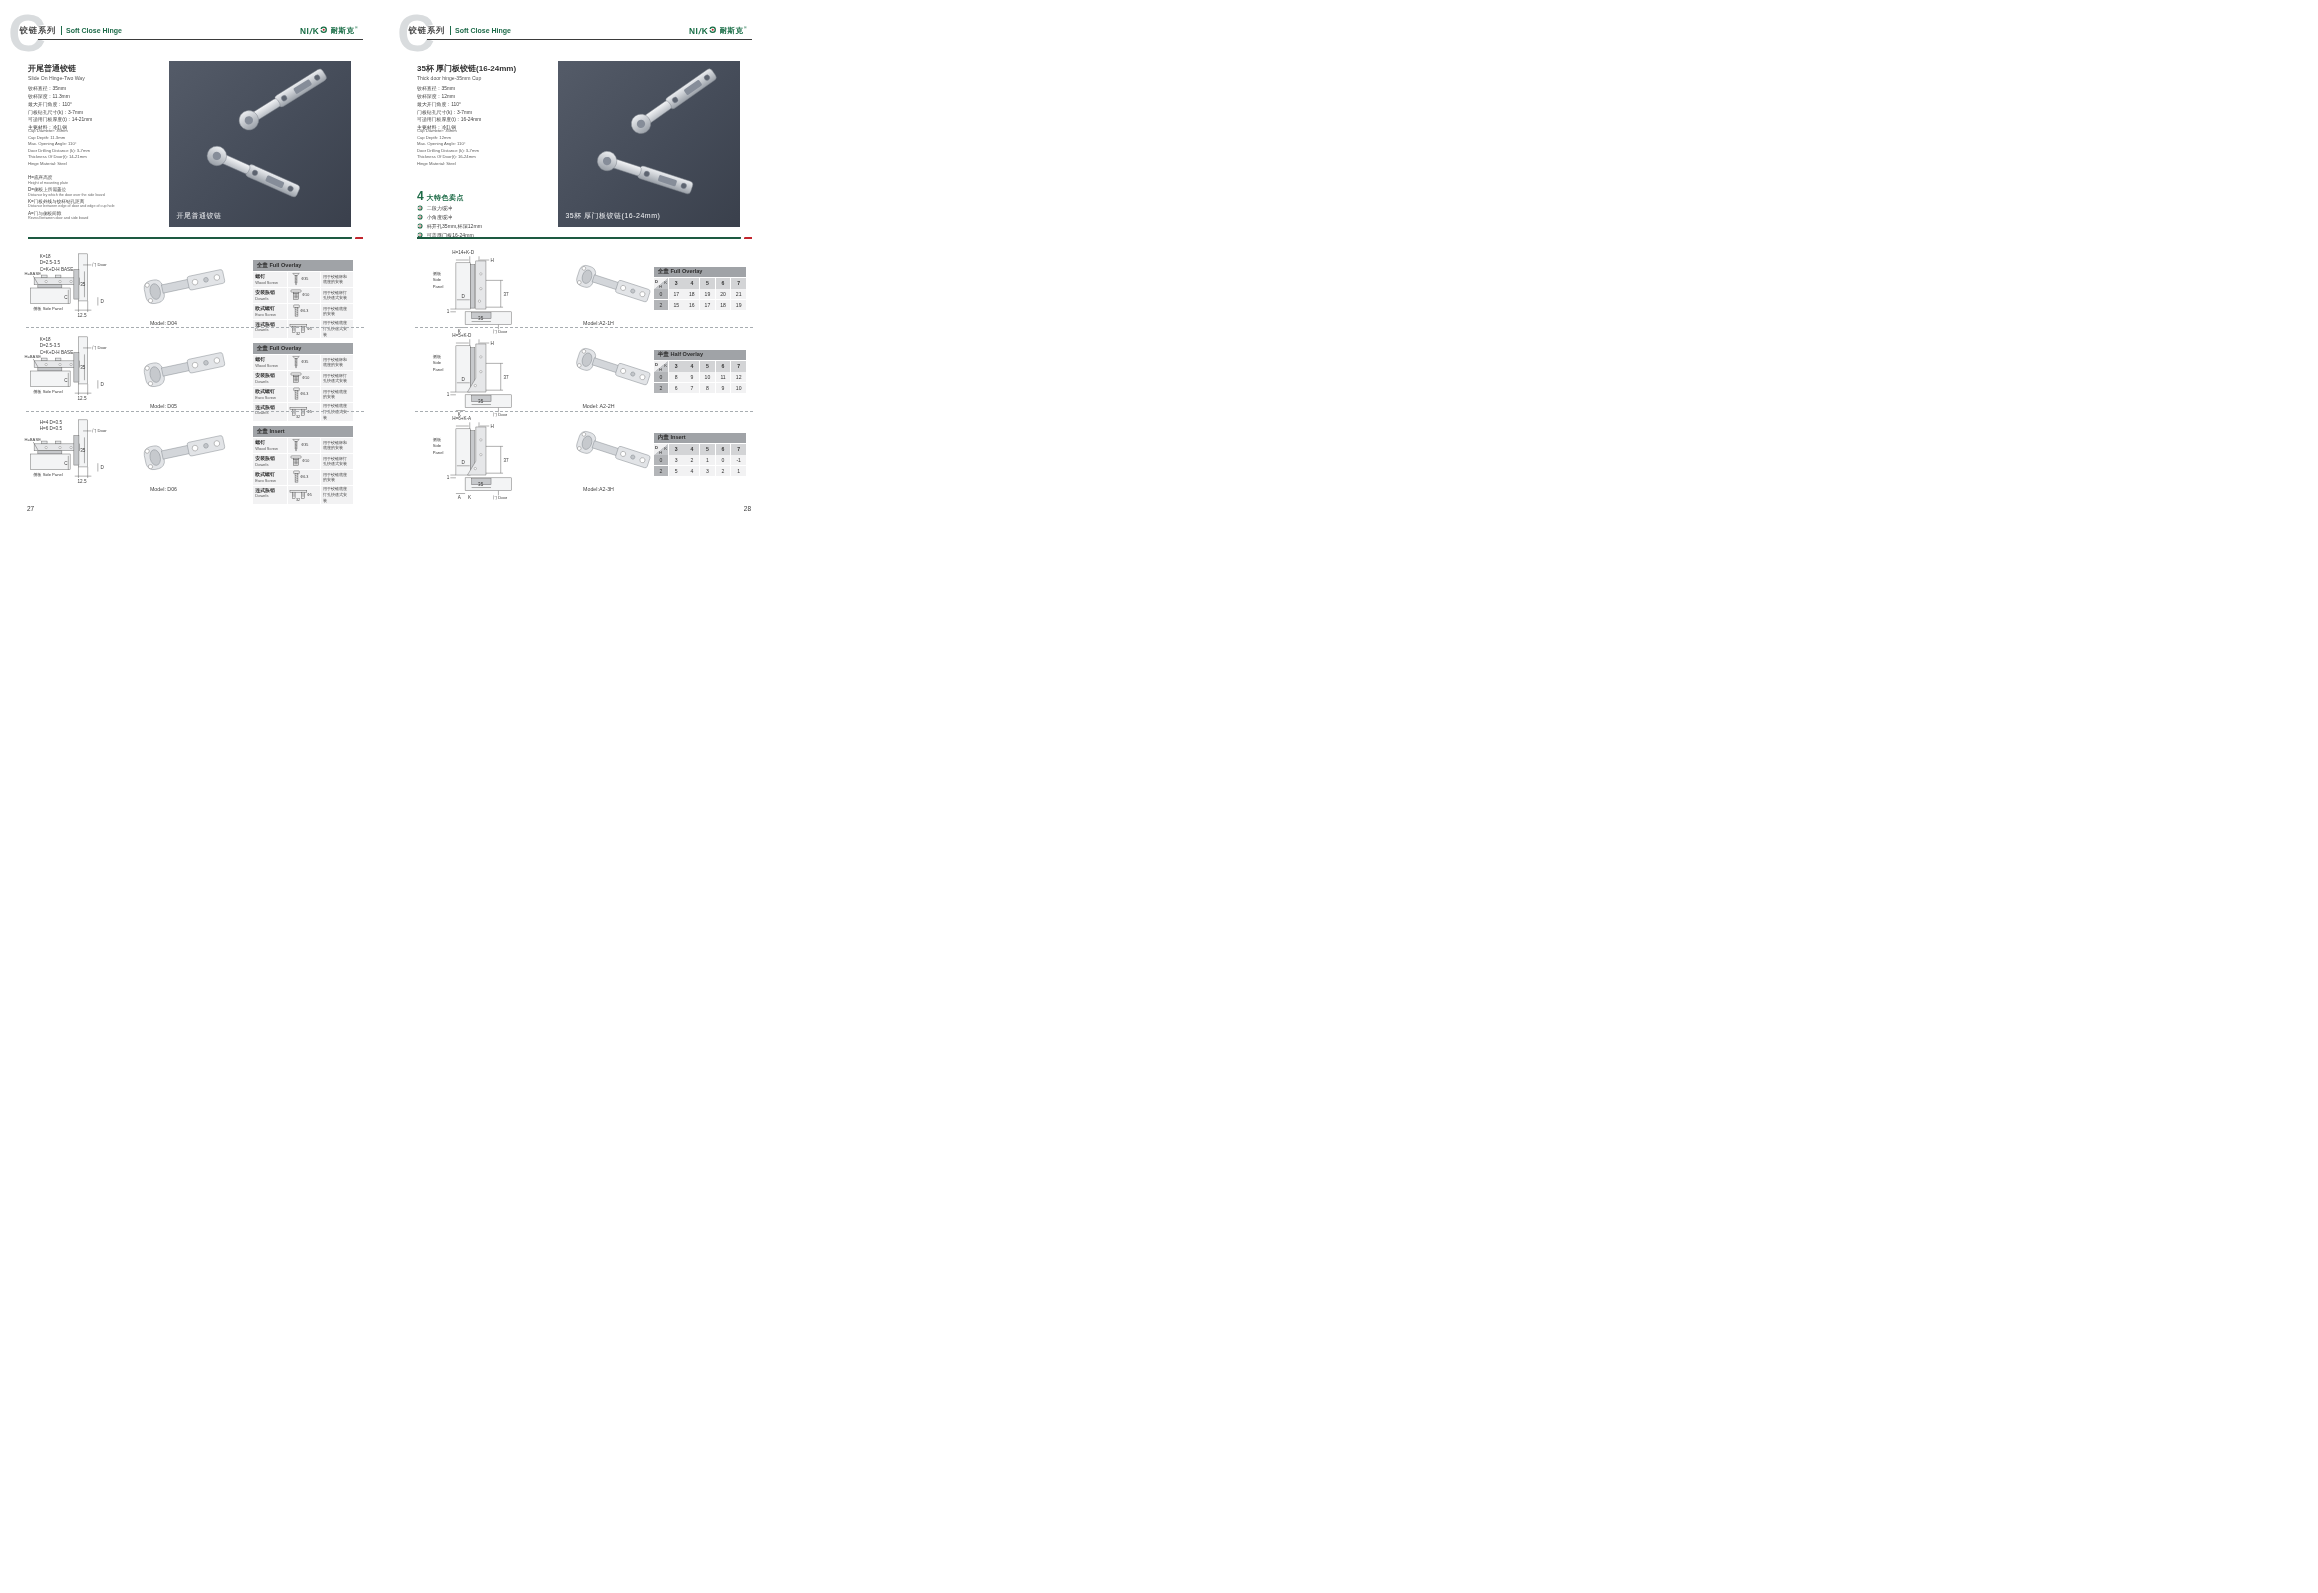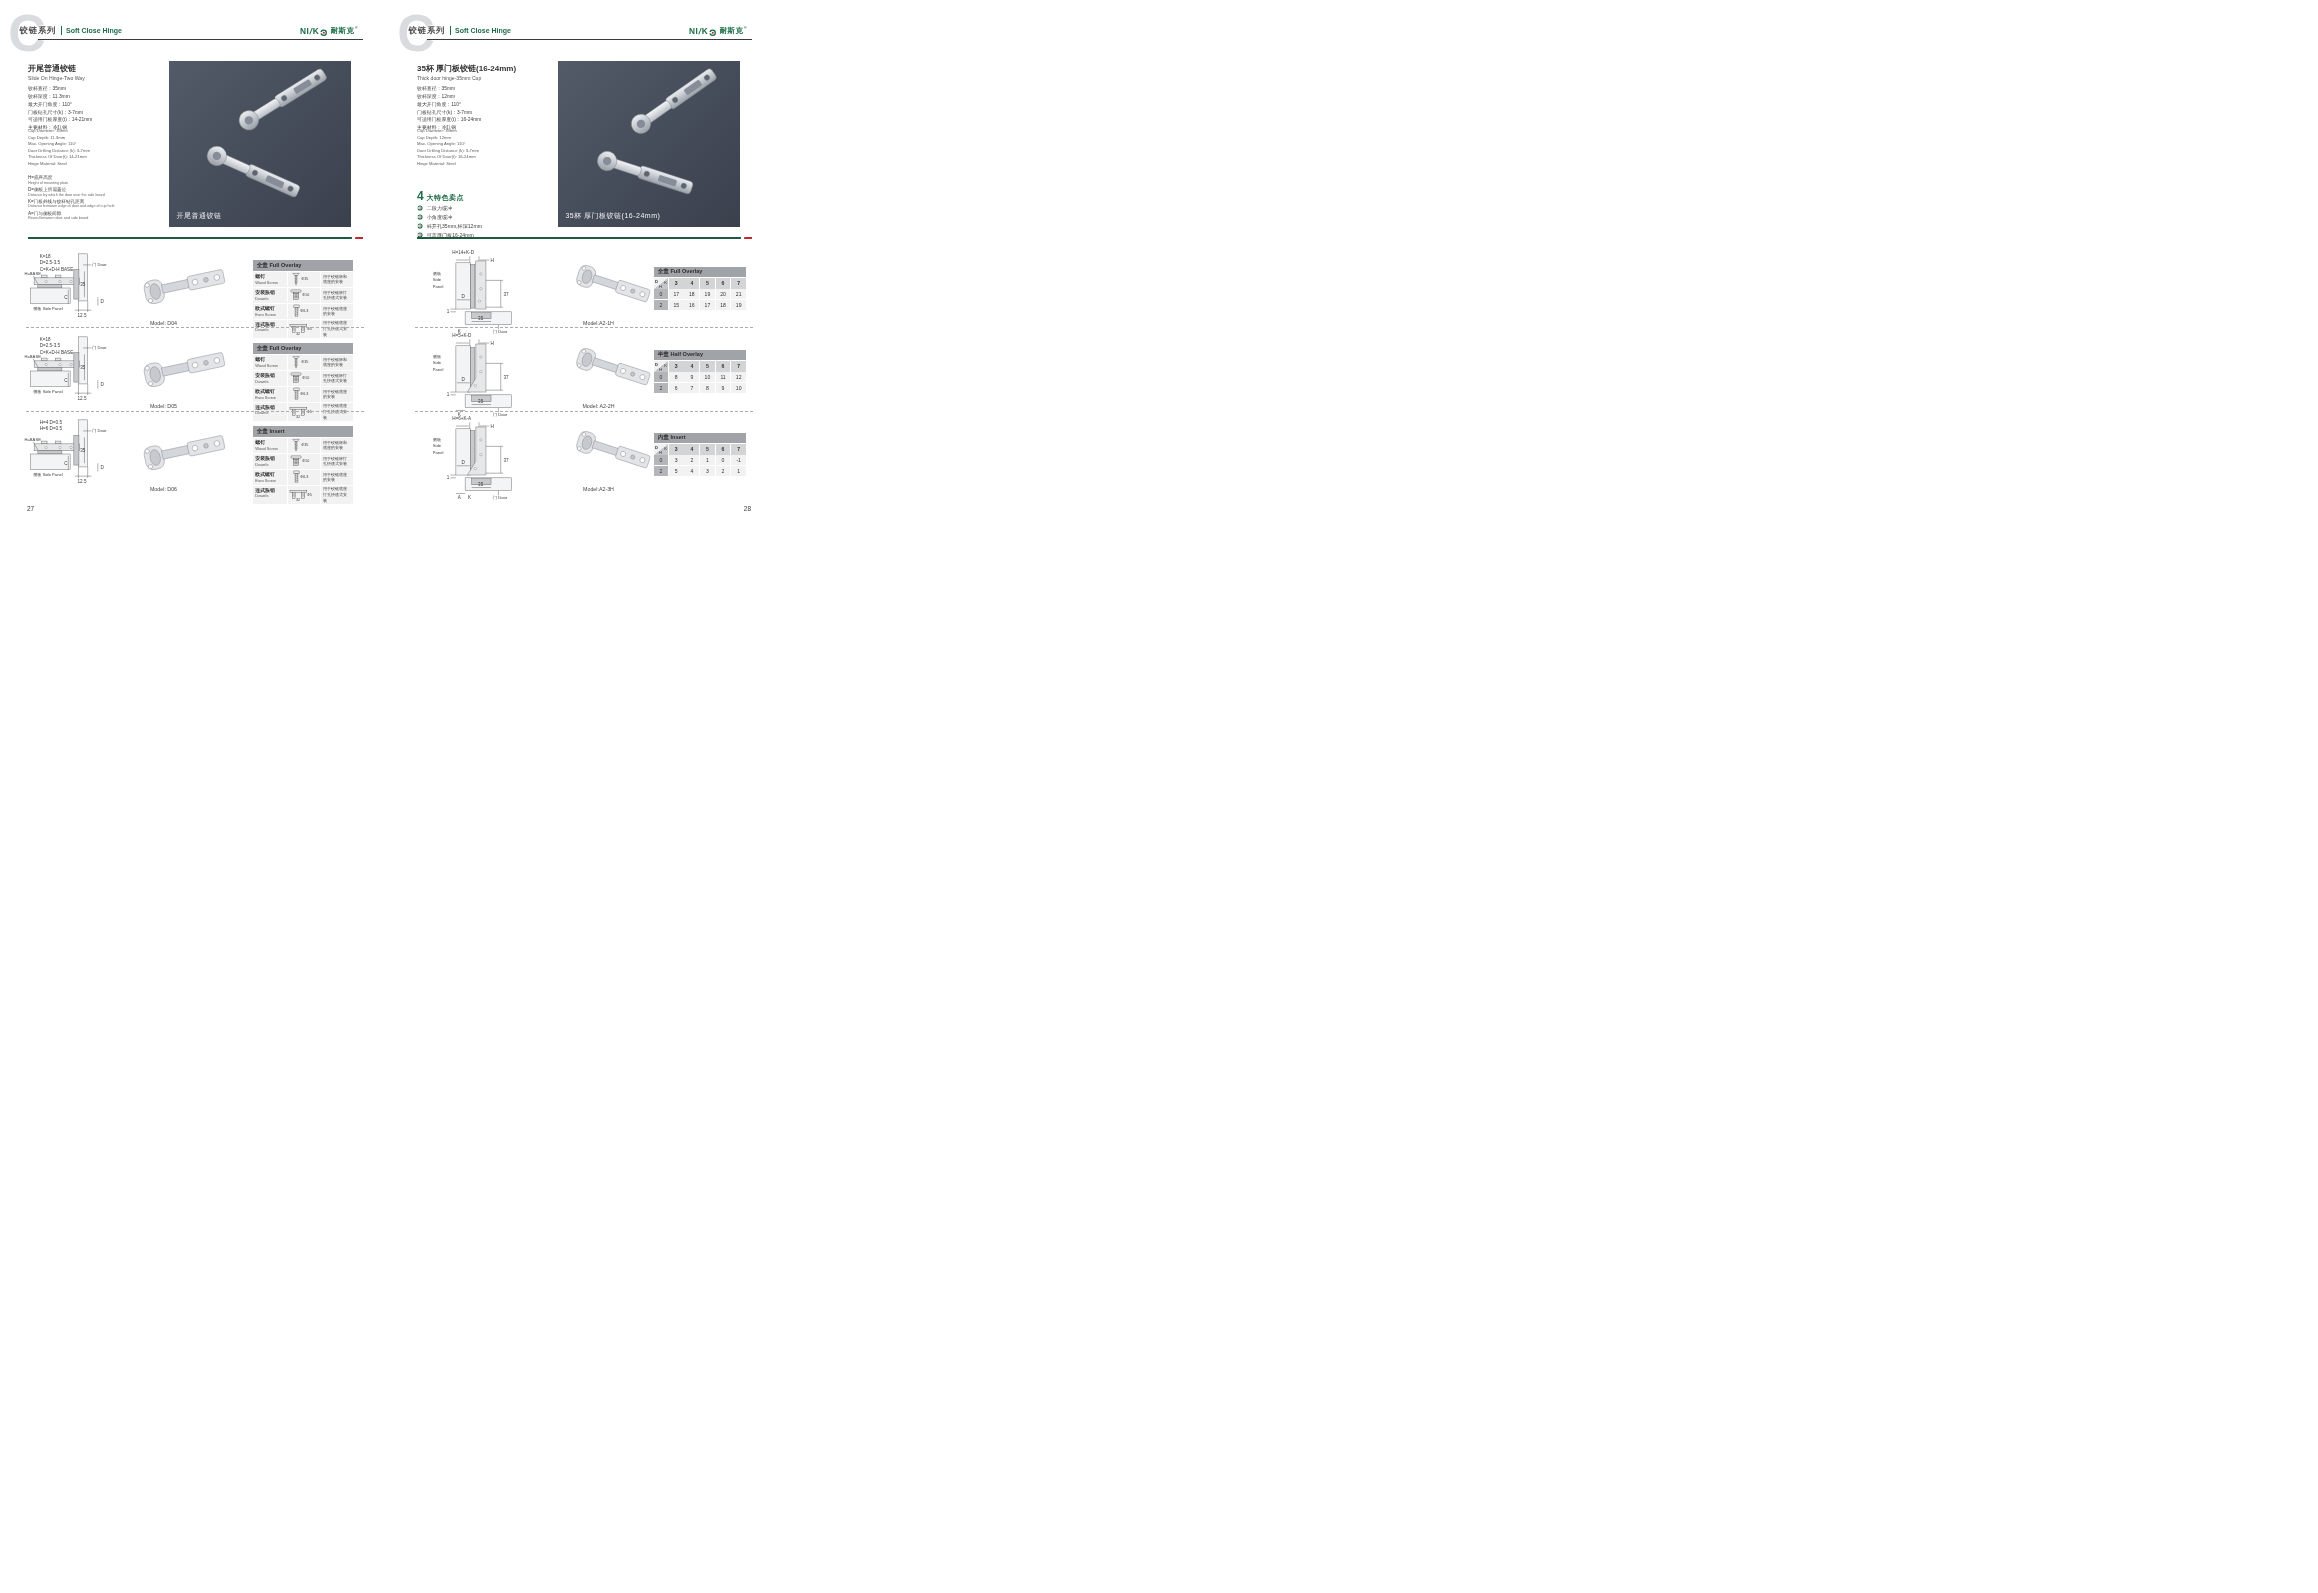--- a/index.html
+++ b/index.html
@@ -11,21 +11,21 @@
   .page{position:absolute;top:0;width:389px;height:531px;}
   #page-left{left:0;}
   #page-right{left:389px;}
 
   
   .c-mark{position:absolute;left:8.3px;top:7.4px;font-size:52px;font-weight:bold;color:#d9dcde;line-height:1;}
   .series-row{position:absolute;left:19.5px;top:25px;display:flex;align-items:center;}
   .series-cn{font-size:8.3px;font-weight:bold;color:#4c4c4c;letter-spacing:0.9px;}
   .series-bar{width:0.9px;height:8.3px;background:#1e6b4a;margin:0 4.2px 0 4.6px;}
   .series-en{font-size:7px;font-weight:bold;color:#1e6b4a;}
-  .logo{position:absolute;left:300px;top:26px;display:flex;align-items:flex-end;color:#156b43;font-weight:bold;}
+  .logo{position:absolute;left:300px;top:26px;display:flex;align-items:flex-start;color:#156b43;font-weight:bold;}
   .logo .ltxt{font-size:8.3px;letter-spacing:0.5px;}
   .logo .slash{font-size:8.3px;margin:0 0.5px;transform:skewX(-12deg);display:inline-block;}
   .logo-o{margin:0 1.4px 0 0.5px;}
   .logo .lcn{font-size:7.4px;margin-left:2.3px;letter-spacing:0.5px;}
   .logo .reg{font-size:3.7px;vertical-align:top;margin-left:0.5px;align-self:flex-start;}
   .hdr-line{position:absolute;left:38px;top:39px;width:325px;height:0.9px;background:#3b3b3b;}
 
   
   .title-blk{position:absolute;left:28px;top:63px;width:139px;}
   .title-cn{font-size:8px;font-weight:bold;color:#333;}

